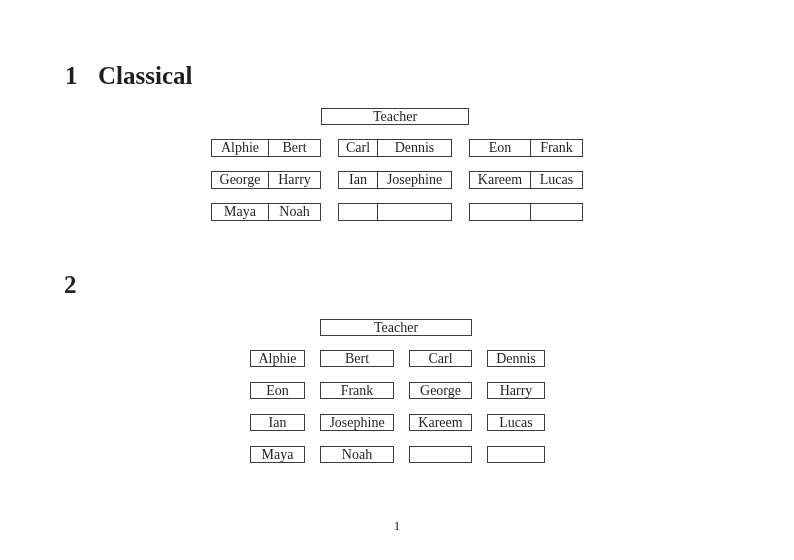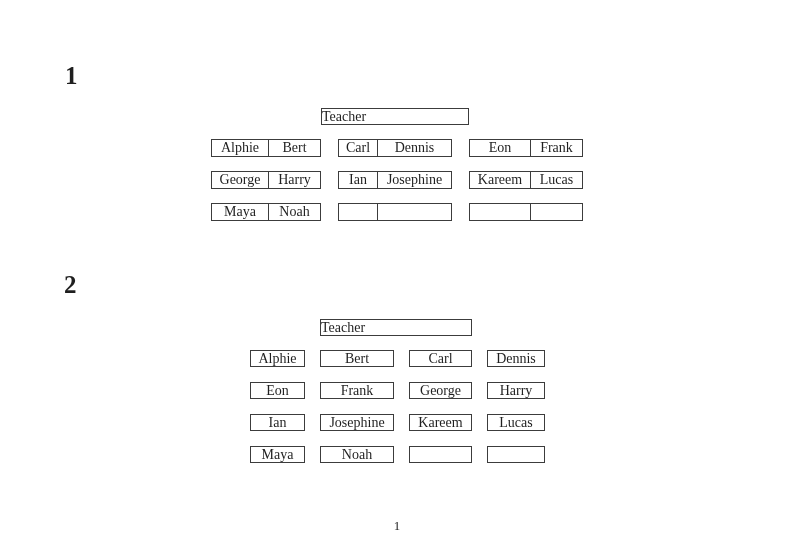--- a/index.html
+++ b/index.html
@@ -30,21 +30,21 @@
   #diagram-classical   { left: 211px; top: 108px; width: 372px; height: 115px; }
   #diagram-distributed { left: 250px; top: 319px; width: 295px; height: 146px; }
 
   
   .teacher {
     position: absolute;
     top: 0;
     box-sizing: border-box;
     height: 17px;
     border: 1px solid #3c3c3c;
-    text-align: left;
+    text-align: center;
     font-size: 14px;
     line-height: 15px;
     background: #ffffff;
   }
   #diagram-classical .teacher   { left: 110px; width: 148px; }
   #diagram-distributed .teacher { left: 70px;  width: 152px; }
 
   
   .row { position: absolute; left: 0; display: flex; gap: 17px; }
   .row.r1 { top: 31px; }
@@ -107,20 +107,21 @@
     line-height: 13px;
   }
 </style>
 </head>
 <body>
 
 <div class="page">
 
   <div class="heading" id="heading-classical">
     <span class="sec-num">1</span>
+    <span class="sec-title">Classical</span>
   </div>
 
   <div class="diagram" id="diagram-classical">
     <div class="teacher">Teacher</div>
 
     <div class="row r1">
       <div class="desk c1">
         <span class="cell l">Alphie</span>
         <span class="cell r">Bert</span>
       </div>

